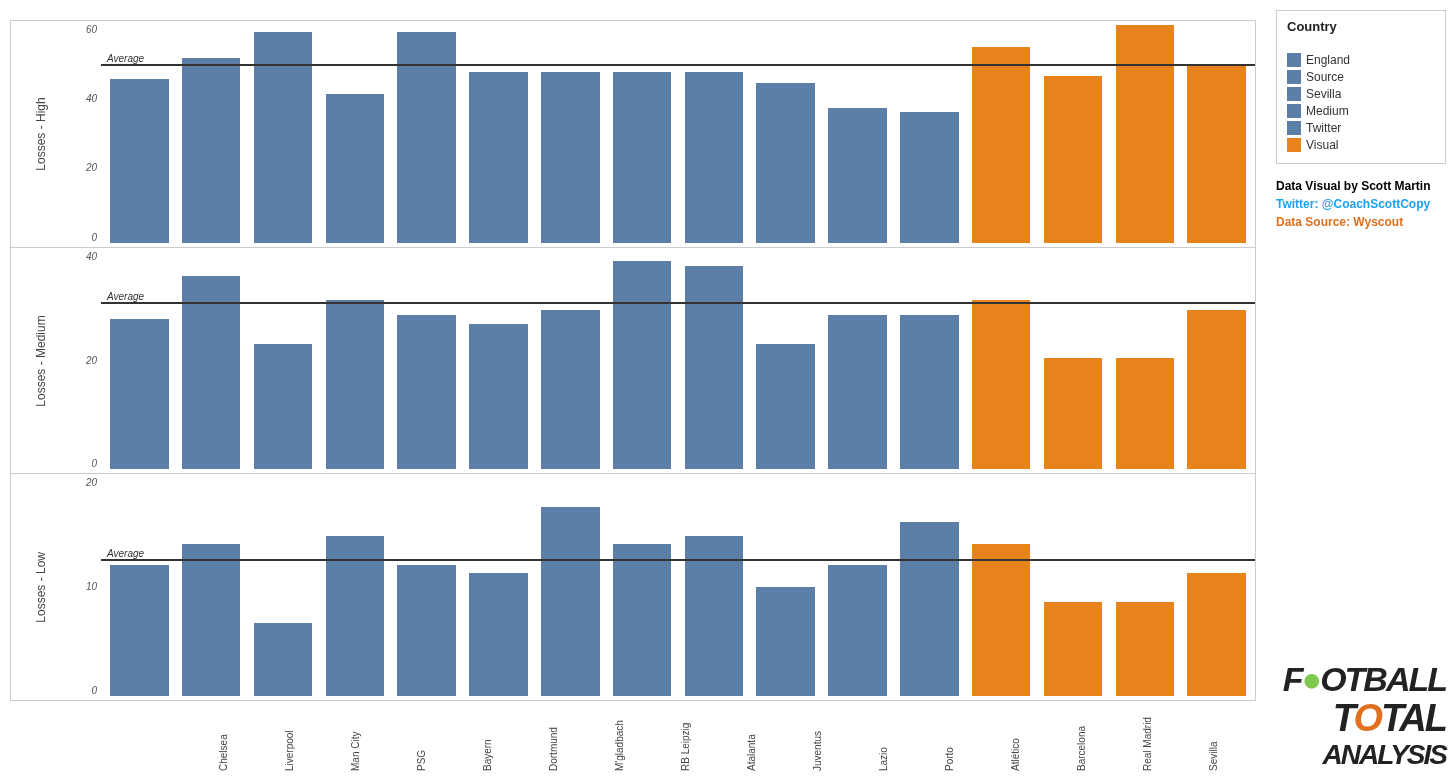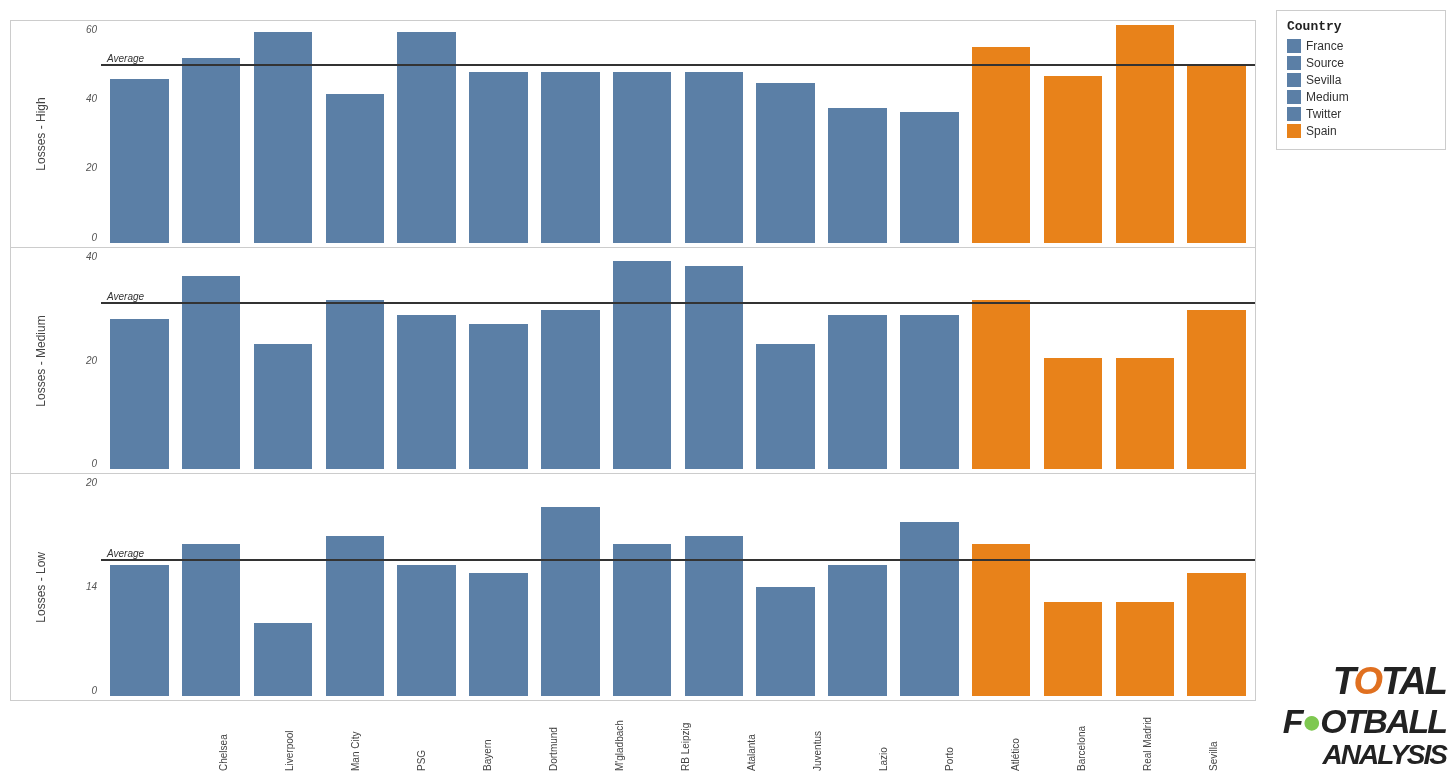--- a/index.html
+++ b/index.html
@@ -130,23 +130,22 @@
       flex-direction: column;
       gap: 10px;
     }
     .legend-box {
       border: 1px solid #ccc;
       padding: 8px 10px;
     }
     .legend-title {
       font-size: 13px;
       font-weight: bold;
-      margin-bottom: 5px;
+      margin-bottom: 19px;
       color: #222;
-      font-family: Liberation Mono, monospace;
     }
     .legend-item {
       display: flex;
       align-items: center;
       gap: 5px;
       margin-bottom: 3px;
     }
     .legend-swatch {
       width: 14px;
       height: 14px;
@@ -310,21 +309,21 @@
           </div>
           <div class="avg-line" style="position: absolute; left: 30px; right: 0px; bottom: calc(73.3333% + 4px); height: 2px; background: rgb(51, 51, 51); z-index: 10;"></div>
           <div class="avg-label" style="position: absolute; left: 34px; bottom: calc(73.3333% + 6px); font-size: 10px; color: rgb(51, 51, 51); background: rgb(255, 255, 255); padding: 0px 2px; z-index: 11;">Average</div>
         </div>
       </div>
       <div class="panel">
         <div class="y-axis-label">Losses - Low</div>
         <div class="panel-inner">
           <div class="y-ticks">
             <div class="y-tick">20</div>
-            <div class="y-tick">14</div>
+            <div class="y-tick">10</div>
             <div class="y-tick">0</div>
           </div>
           <div class="bars-area" style="position: absolute; inset: 4px 0px 4px 30px; display: flex; align-items: flex-end; gap: 3px; padding: 0px 4px;">
             <div style="flex: 1 1 0%; height: 100%; display: flex; align-items: flex-end; justify-content: center;">
               <div style="width: 85%; height: 60%; background: rgb(91, 127, 166);"></div>
             </div>
             <div style="flex: 1 1 0%; height: 100%; display: flex; align-items: flex-end; justify-content: center;">
               <div style="width: 85%; height: 70%; background: rgb(91, 127, 166);"></div>
             </div>
             <div style="flex: 1 1 0%; height: 100%; display: flex; align-items: flex-end; justify-content: center;">
@@ -428,42 +427,47 @@
         <div class="x-label">Sevilla</div>
       </div>
     </div>
 </div>
 <div class="sidebar">
   <div class="legend-box">
     <div class="legend-title">Country</div>
     <div id="legend-items">
         <div class="legend-item">
           <div class="legend-swatch" style="background:#5b7fa6;"></div>
-    <span class="legend-label">France</span>
+    <span class="legend-label">England</span>
         </div>
         <div class="legend-item">
           <div class="legend-swatch" style="background:#5b7fa6;"></div>
     <span class="legend-label">Source</span>
         </div>
         <div class="legend-item">
           <div class="legend-swatch" style="background:#5b7fa6;"></div>
     <span class="legend-label">Sevilla</span>
         </div>
         <div class="legend-item">
           <div class="legend-swatch" style="background:#5b7fa6;"></div>
     <span class="legend-label">Medium</span>
         </div>
         <div class="legend-item">
           <div class="legend-swatch" style="background:#5b7fa6;"></div>
     <span class="legend-label">Twitter</span>
         </div>
         <div class="legend-item">
           <div class="legend-swatch" style="background:#e8821a;"></div>
-    <span class="legend-label">Spain</span>
-        </div>
-      </div>
+    <span class="legend-label">Visual</span>
+        </div>
+      </div>
+  </div>
+  <div class="credit-box">
+    <div class="credit-line">Data Visual by Scott Martin</div>
+    <div class="credit-twitter">Twitter: @CoachScottCopy</div>
+    <div class="credit-source">Data Source: Wyscout</div>
   </div>
   <div class="tfa-logo">
+    <div style="font-size:34px;font-weight:900;font-style:italic;color:#222;line-height:1.1;letter-spacing:-2px;text-align:right;">F<span style="color:#7ec850;">●</span>OTBALL</div>
     <div style="font-size:38px;font-weight:900;font-style:italic;color:#222;line-height:1.1;letter-spacing:-2px;text-align:right;">T<span style="color:#e07020;">O</span>TAL</div>
-    <div style="font-size:34px;font-weight:900;font-style:italic;color:#222;line-height:1.1;letter-spacing:-2px;text-align:right;">F<span style="color:#7ec850;">●</span>OTBALL</div>
     <div style="font-size:28px;font-weight:900;font-style:italic;color:#222;line-height:1.1;letter-spacing:-2px;text-align:right;">ANALYSIS</div>
   </div>
 </div>
 
 </body></html>

